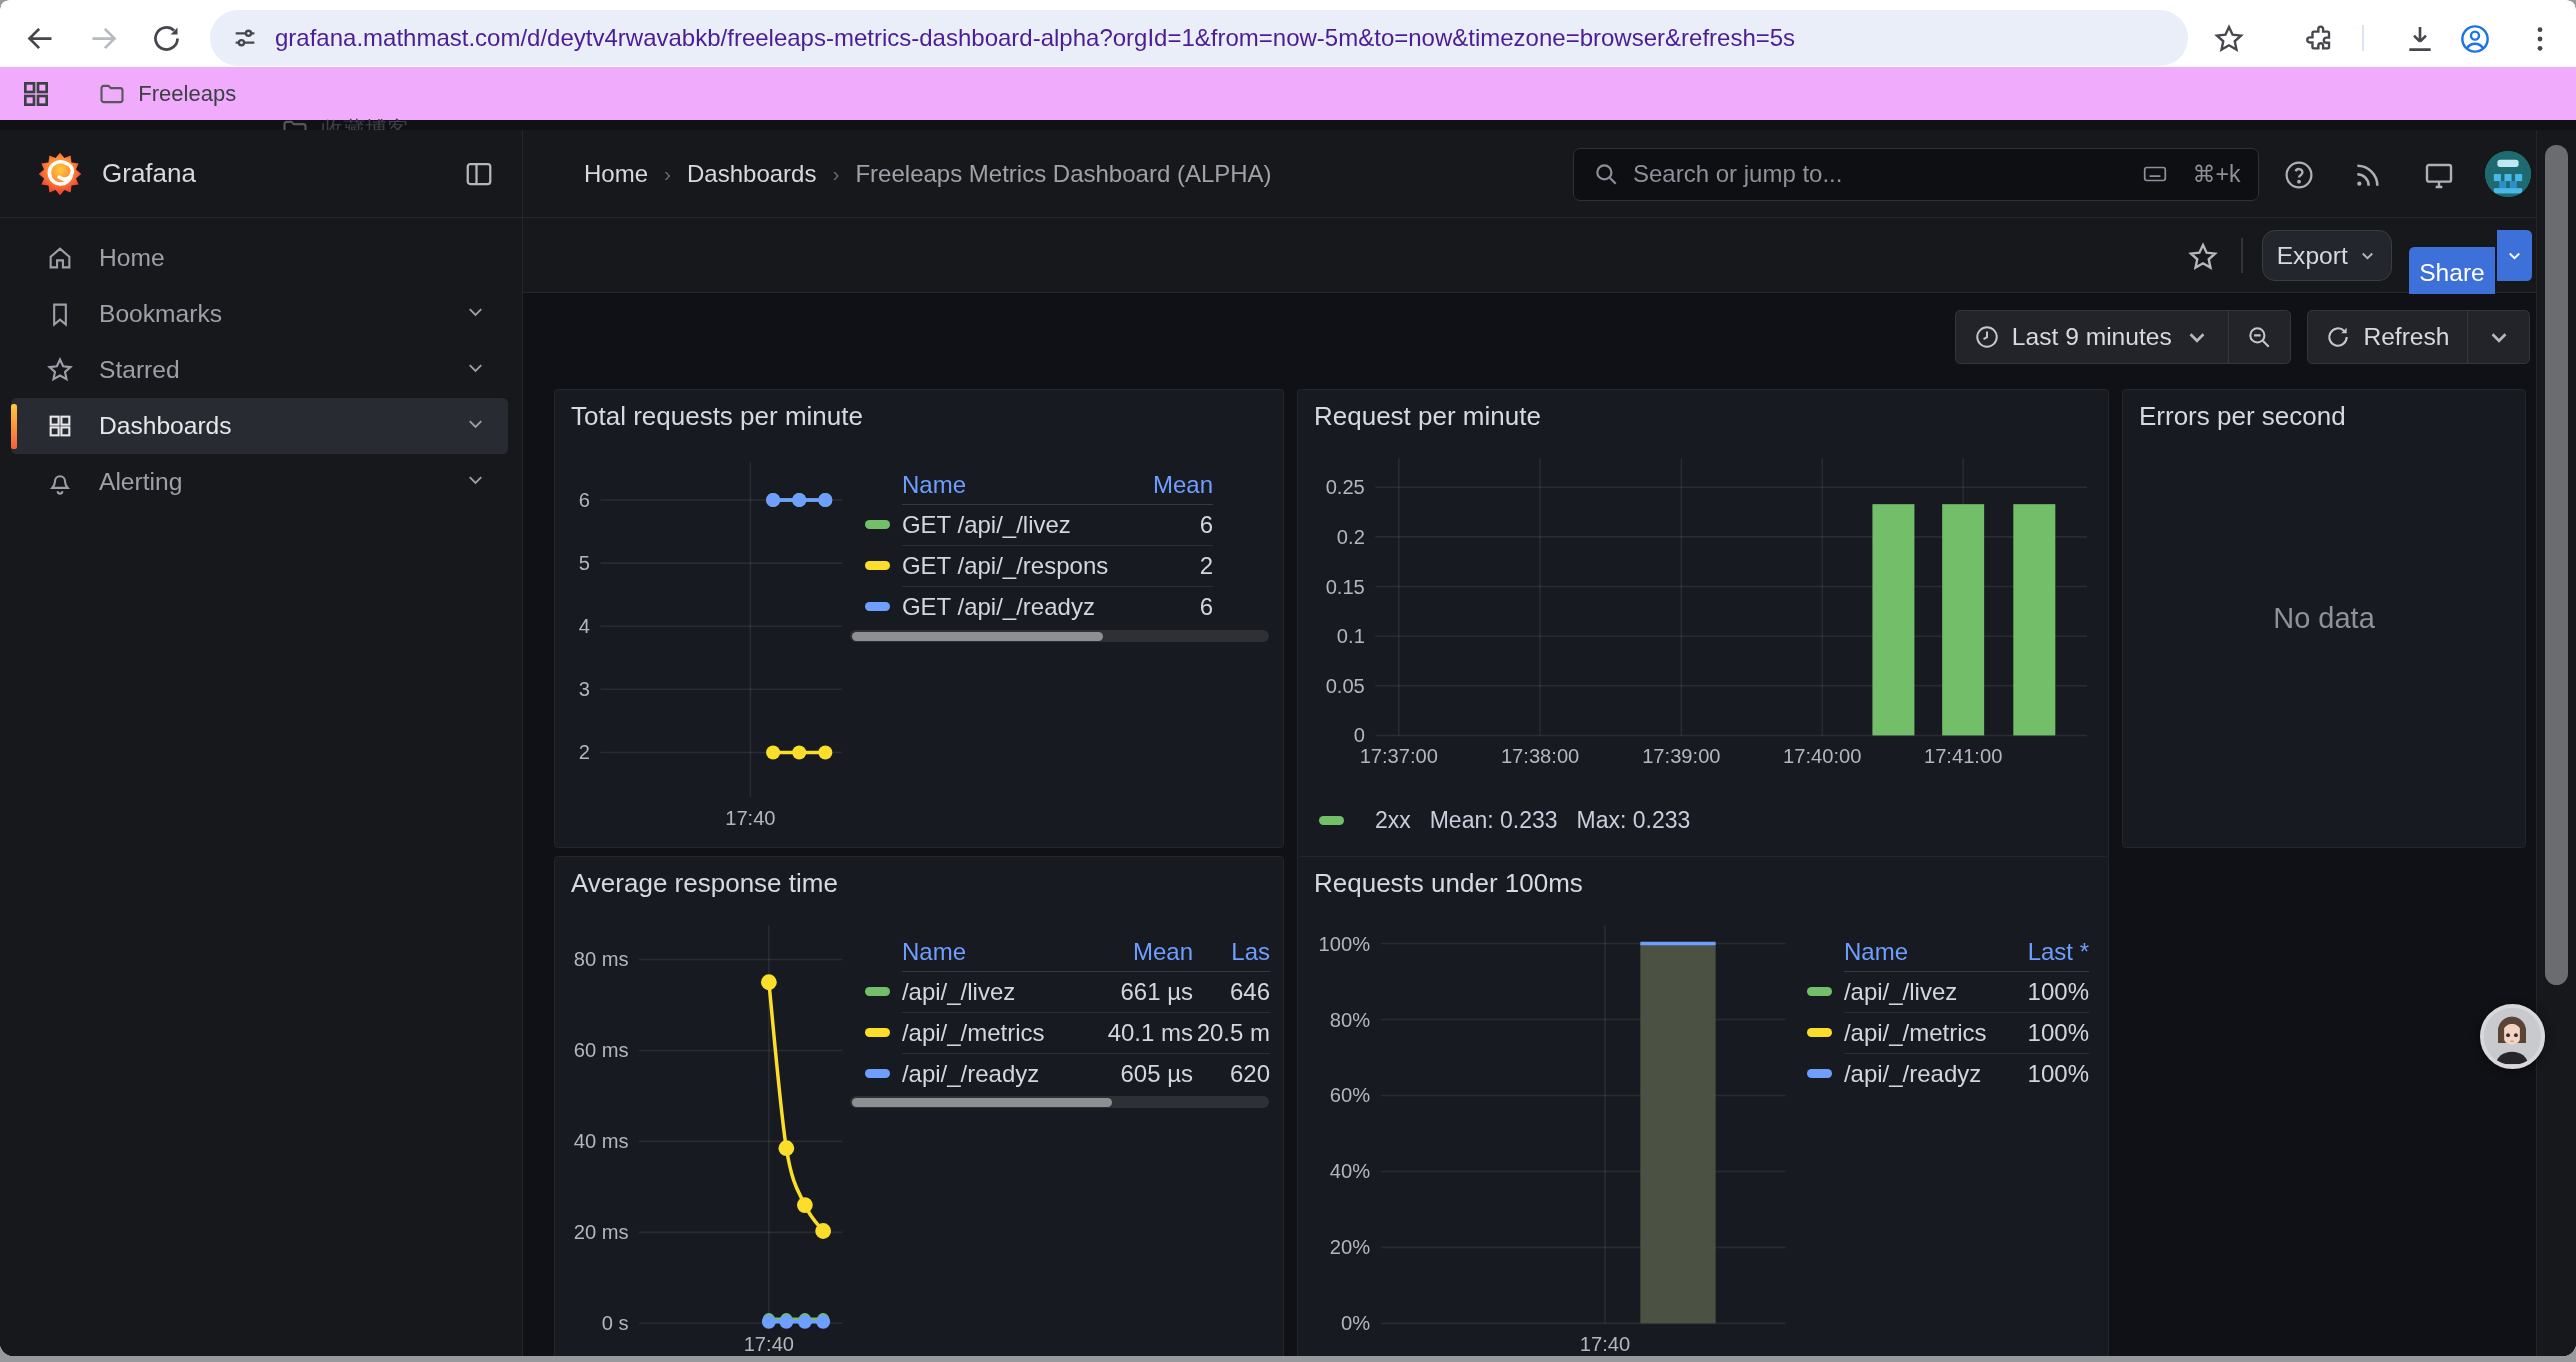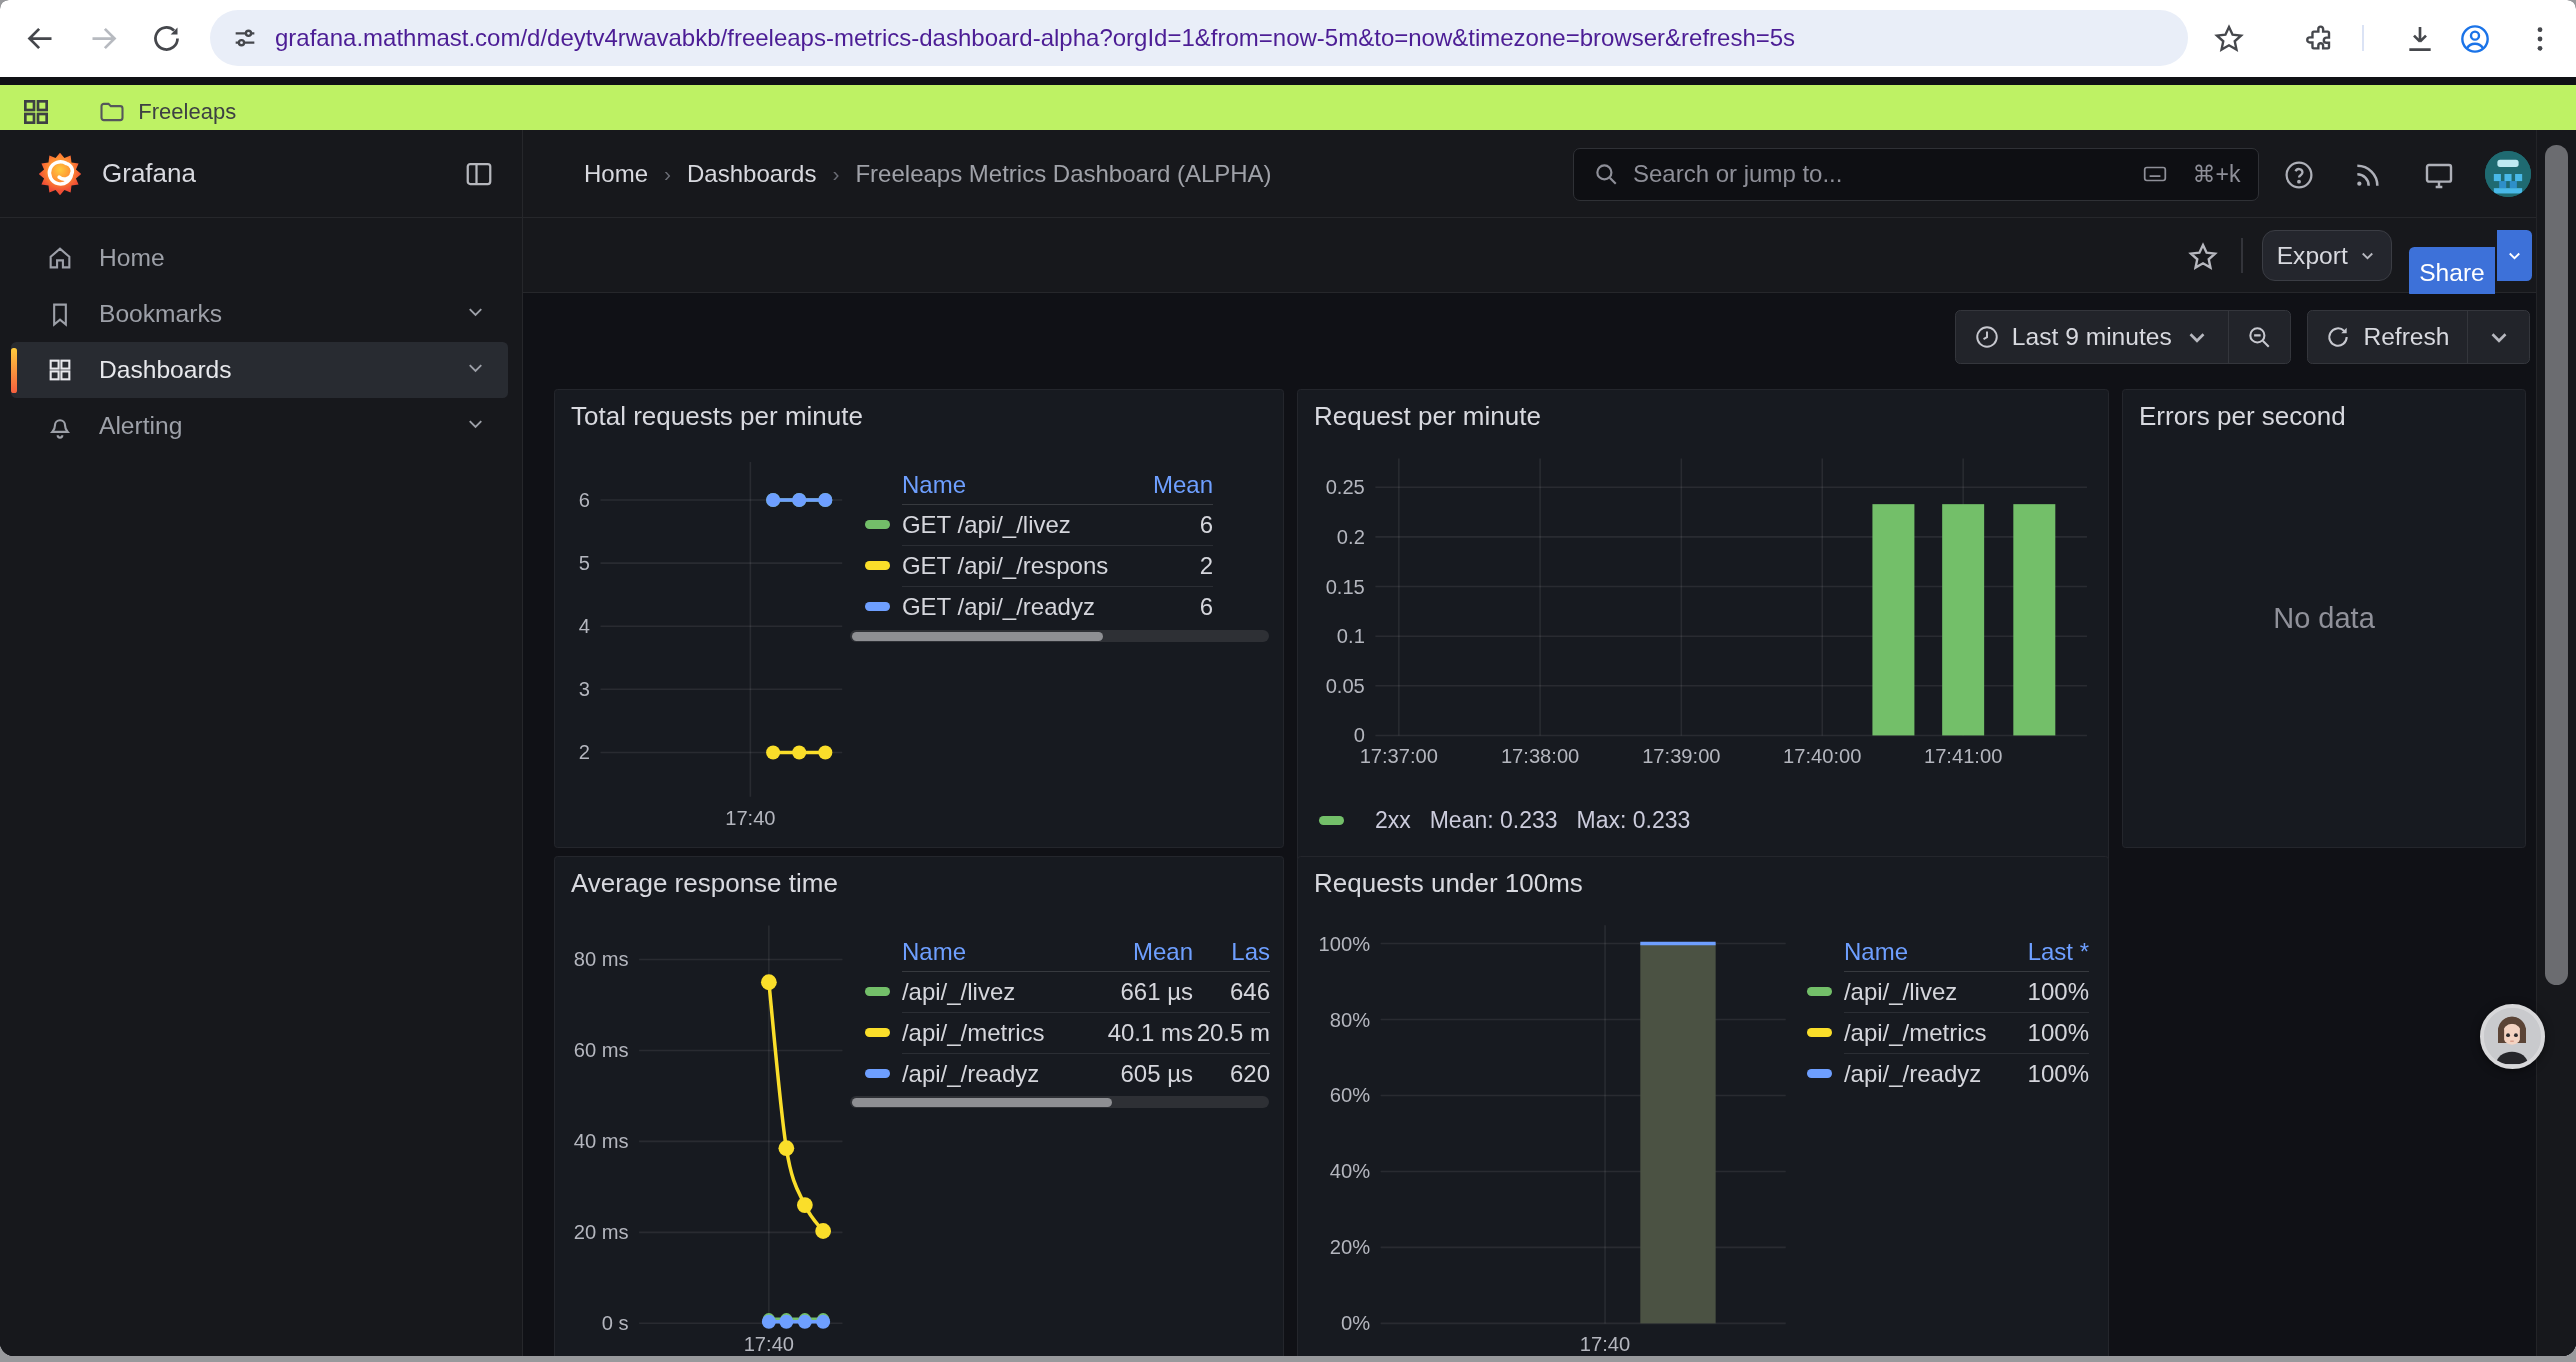--- a/index.html
+++ b/index.html
@@ -11,21 +11,21 @@
 
   
   .toolbar{position:absolute;left:0;top:0;width:100%;height:77px;background:#ffffff;}
   .navbtn{position:absolute;top:19px;width:39px;height:39px;display:flex;align-items:center;justify-content:center;color:#45474c;}
   .navbtn svg{width:33px;height:33px;}
   .urlpill{position:absolute;left:210px;top:9.6px;width:1978px;height:56px;border-radius:28px;background:#e9eef8;
            display:flex;align-items:center;color:#202327;}
   .urlpill .url{font-size:24px;color:#4c1d95;white-space:nowrap;overflow:hidden;}
   .tool-ic{position:absolute;top:19px;width:39px;height:39px;display:flex;align-items:center;justify-content:center;color:#45474c;}
   .tool-ic svg{width:32px;height:32px;}
-  .bookbar{position:absolute;left:0;top:85px;width:100%;height:53px;background:#bef264;}
+  .bookbar{position:absolute;left:0;top:67px;width:100%;height:53px;background:#f0abfc;}
   .bm-chip{position:absolute;top:7px;height:39px;display:flex;align-items:center;gap:12.3px;color:#3d4043;font-size:22px;}
   .bm-chip svg{width:28px;height:28px;color:#55575b;}
   .vdiv{position:absolute;top:14px;width:1.8px;height:26px;background:#c4d3ee;}
 
   
   .app{position:absolute;left:0;top:130px;right:0;bottom:0;background:#101116;color:#d8d9df;}
   .sidebar{position:absolute;left:0;top:0;bottom:0;width:523px;background:#17181c;border-right:0.9px solid #26272b;}
   .side-head{height:88px;border-bottom:0.9px solid #26272b;display:flex;align-items:center;padding-left:37px;position:relative;}
   .brand{font-size:26px;font-weight:500;color:#d8d9df;margin-left:19px;}
   .menu{padding-top:12.3px;}
@@ -206,20 +206,31 @@
               </span>
           <span>Home</span>
         </div>
         <div class="mitem">
           <span class="mic">
                 <svg viewBox="0 0 24 24" fill="none" stroke="currentColor" stroke-width="1.8">
                   <path d="M7 4h10v17l-5-4.2L7 21z"></path>
                 </svg>
               </span>
           <span>Bookmarks</span>
+          <span class="chev"><svg viewBox="0 0 24 24" fill="none" stroke="currentColor" stroke-width="2">
+                  <path d="M6 9.5l6 6 6-6"></path>
+                </svg></span>
+        </div>
+        <div class="mitem">
+          <span class="mic">
+                <svg viewBox="0 0 24 24" fill="none" stroke="currentColor" stroke-width="1.8">
+                  <path d="M12 3l2.7 5.8 6.3.7-4.7 4.2 1.3 6.2-5.6-3.2-5.6 3.2 1.3-6.2L3 9.5l6.3-.7z"></path>
+                </svg>
+              </span>
+          <span>Starred</span>
           <span class="chev"><svg viewBox="0 0 24 24" fill="none" stroke="currentColor" stroke-width="2">
                   <path d="M6 9.5l6 6 6-6"></path>
                 </svg></span>
         </div>
         <div class="mitem active">
           <span class="mic">
                 <svg viewBox="0 0 24 24" fill="none" stroke="currentColor" stroke-width="1.8">
                   <rect x="4" y="4" width="6.8" height="6.8"></rect>
                   <rect x="13.2" y="4" width="6.8" height="6.8"></rect>
                   <rect x="4" y="13.2" width="6.8" height="6.8"></rect>

